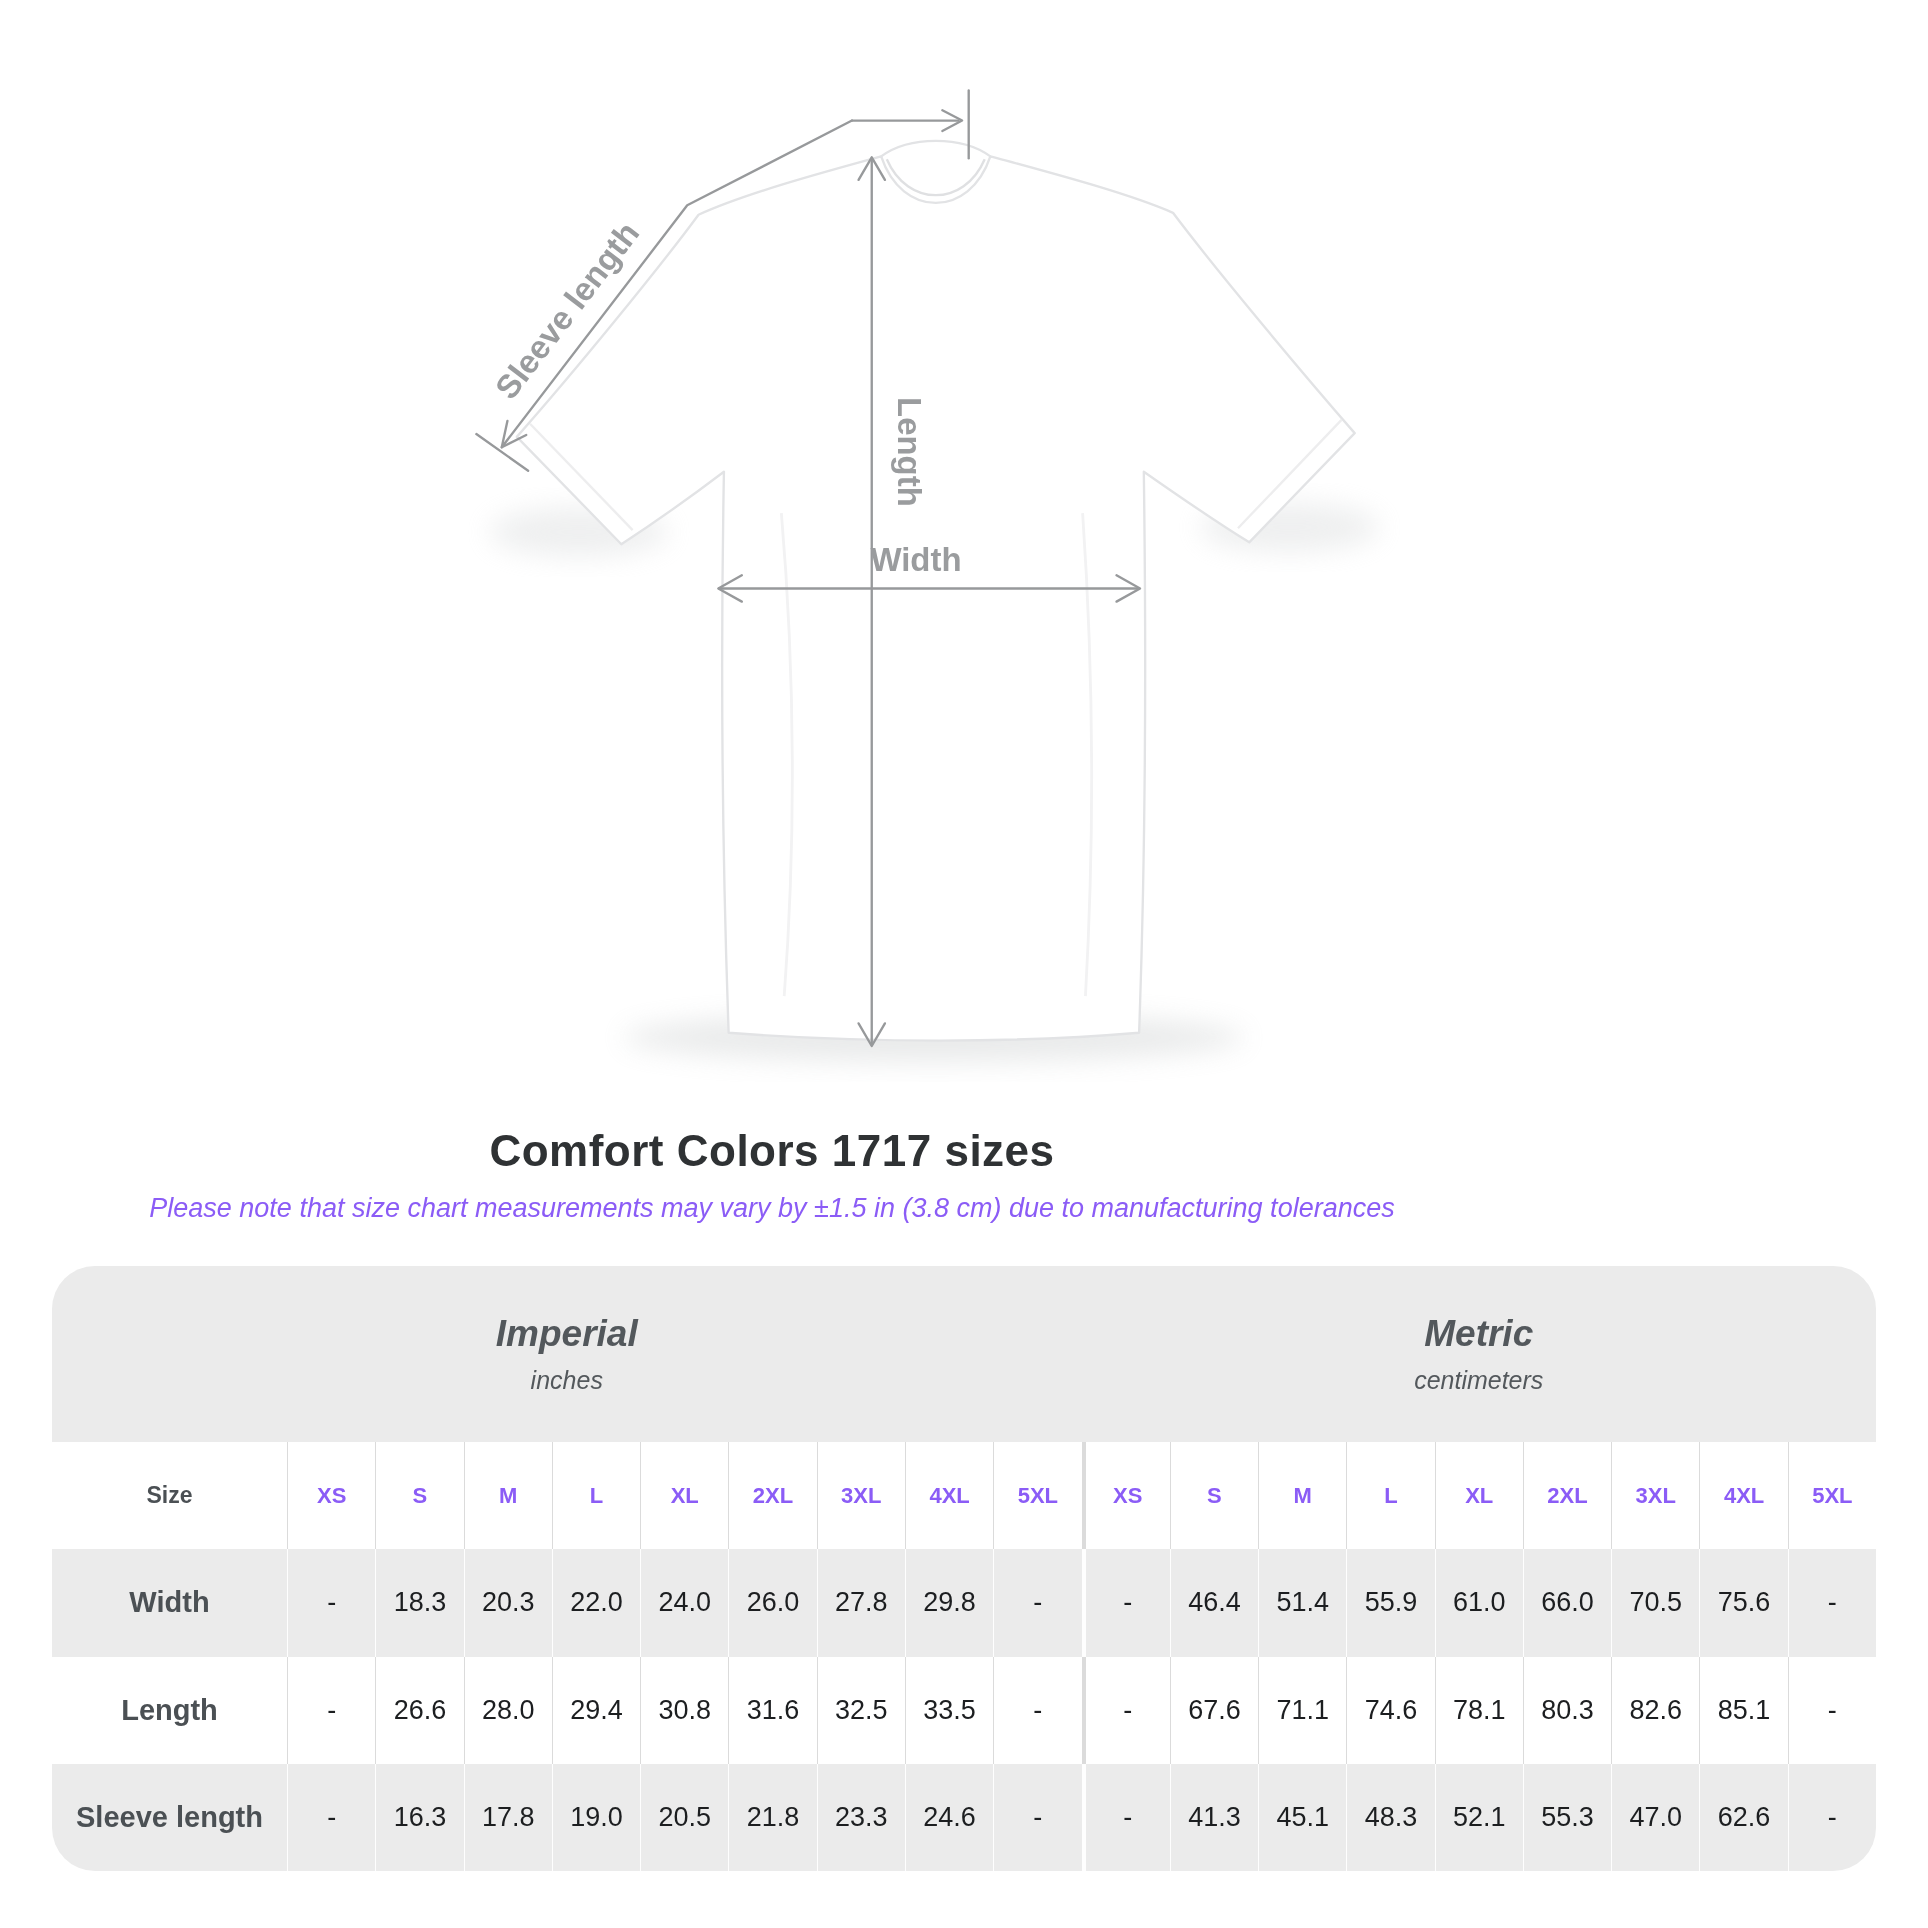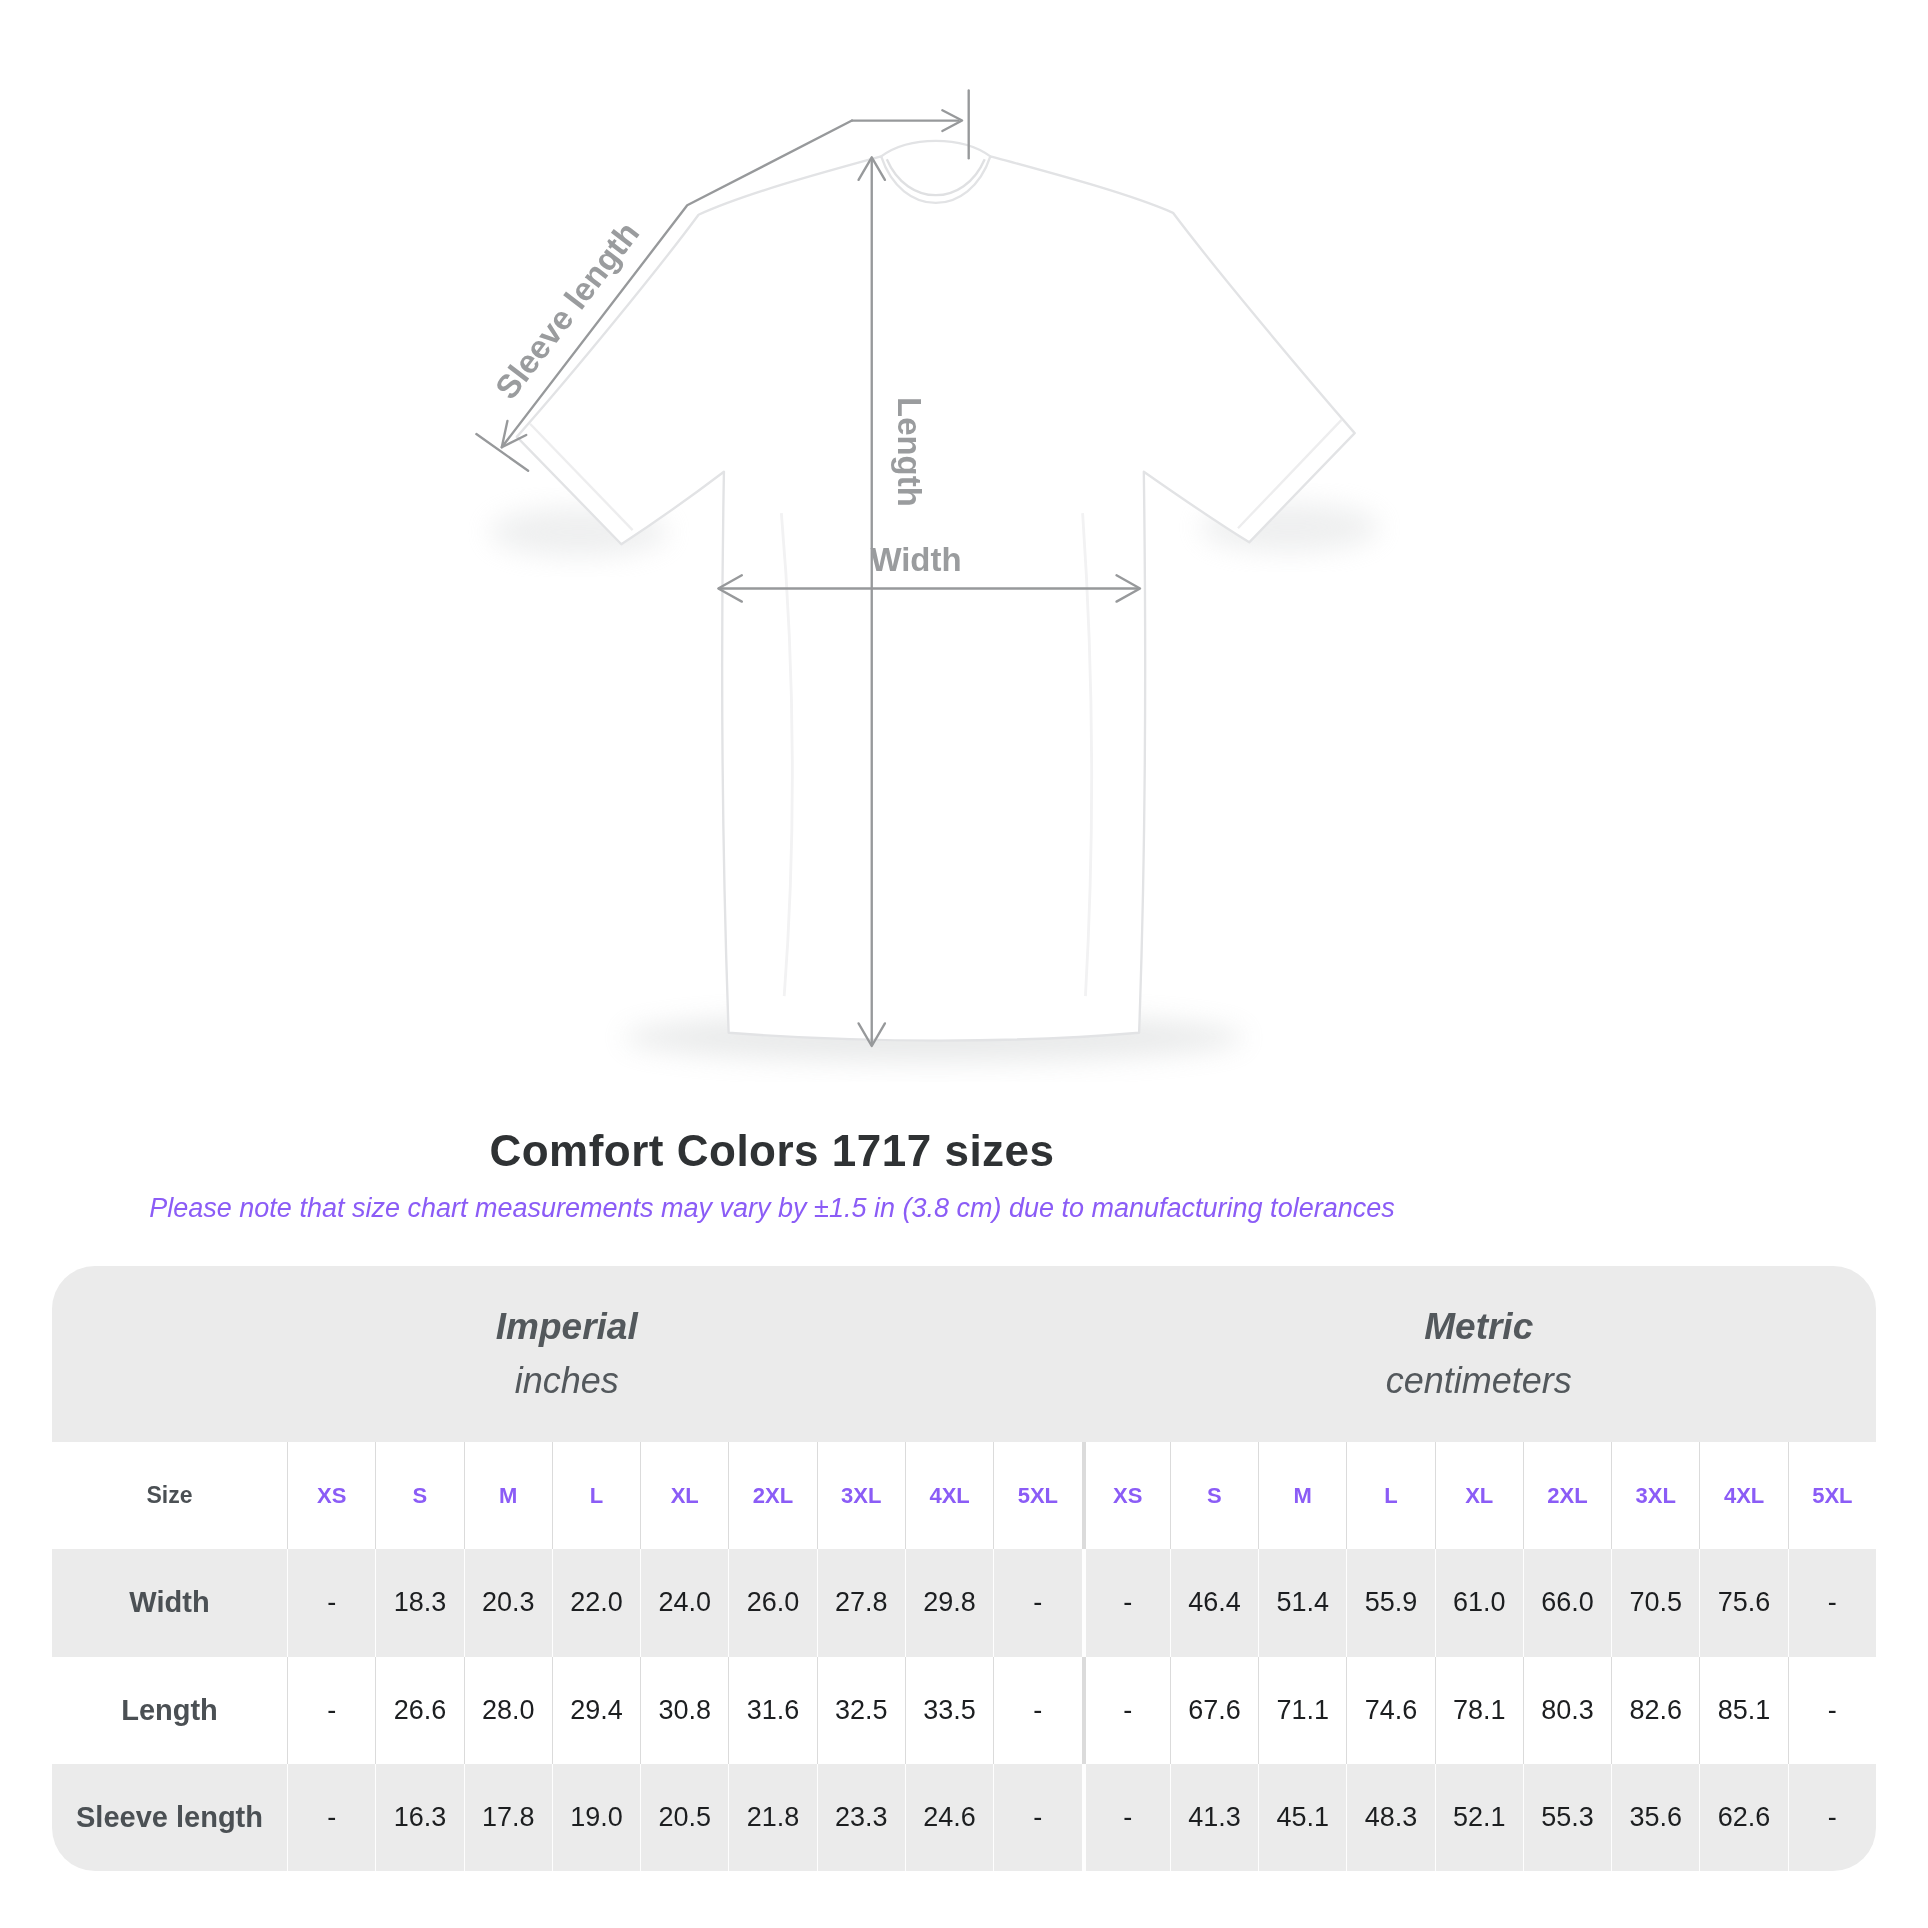--- a/index.html
+++ b/index.html
@@ -17,21 +17,21 @@
   
   .table-wrap{position:absolute;left:52px;top:1266px;width:1824px;height:605px;
               border-radius:43px;overflow:hidden;background:#ffffff;}
   .grid{display:grid;width:100%;height:100%;
         grid-template-columns:235px repeat(18,1fr);
         grid-template-rows:176px repeat(4,1fr);}
   .band{background:#ebebeb;display:flex;flex-direction:column;align-items:center;justify-content:center;gap:11.3px;}
   .band-imperial{grid-column:1 / 11;grid-row:1;}
   .band-metric{grid-column:11 / 20;grid-row:1;}
   .gname{font-size:37px;font-weight:700;font-style:italic;color:#53585c;}
-  .gunit{font-size:36px;font-style:italic;color:#53585c;}
+  .gunit{font-size:25px;font-style:italic;color:#53585c;}
 
   .cell{display:flex;align-items:center;justify-content:center;}
   .w{background:#ffffff;--sep:#dbdbdb;}
   .g{background:#ebebeb;--sep:rgba(255,255,255,.92);}
   .sep{border-left:1.9px solid var(--sep);}
   .sep-strong{border-left:4.7px solid var(--sep);}
   .corner{font-size:23px;font-weight:700;color:#4b5054;}
   .sizehead{font-size:22px;font-weight:700;color:#8b5cf6;}
   .rowlabel{font-size:29px;font-weight:700;color:#4b5054;}
   .val{font-size:27px;color:#1c1e20;}
@@ -193,20 +193,20 @@
         <div class="cell g val sep">21.8</div>
         <div class="cell g val sep">23.3</div>
         <div class="cell g val sep">24.6</div>
         <div class="cell g val sep">-</div>
         <div class="cell g val sep-strong">-</div>
         <div class="cell g val sep">41.3</div>
         <div class="cell g val sep">45.1</div>
         <div class="cell g val sep">48.3</div>
         <div class="cell g val sep">52.1</div>
         <div class="cell g val sep">55.3</div>
-        <div class="cell g val sep">35.6</div>
+        <div class="cell g val sep">47.0</div>
         <div class="cell g val sep">62.6</div>
         <div class="cell g val sep">-</div>
       </div>
   </div>
 
 </div>
 
 
 </body></html>

